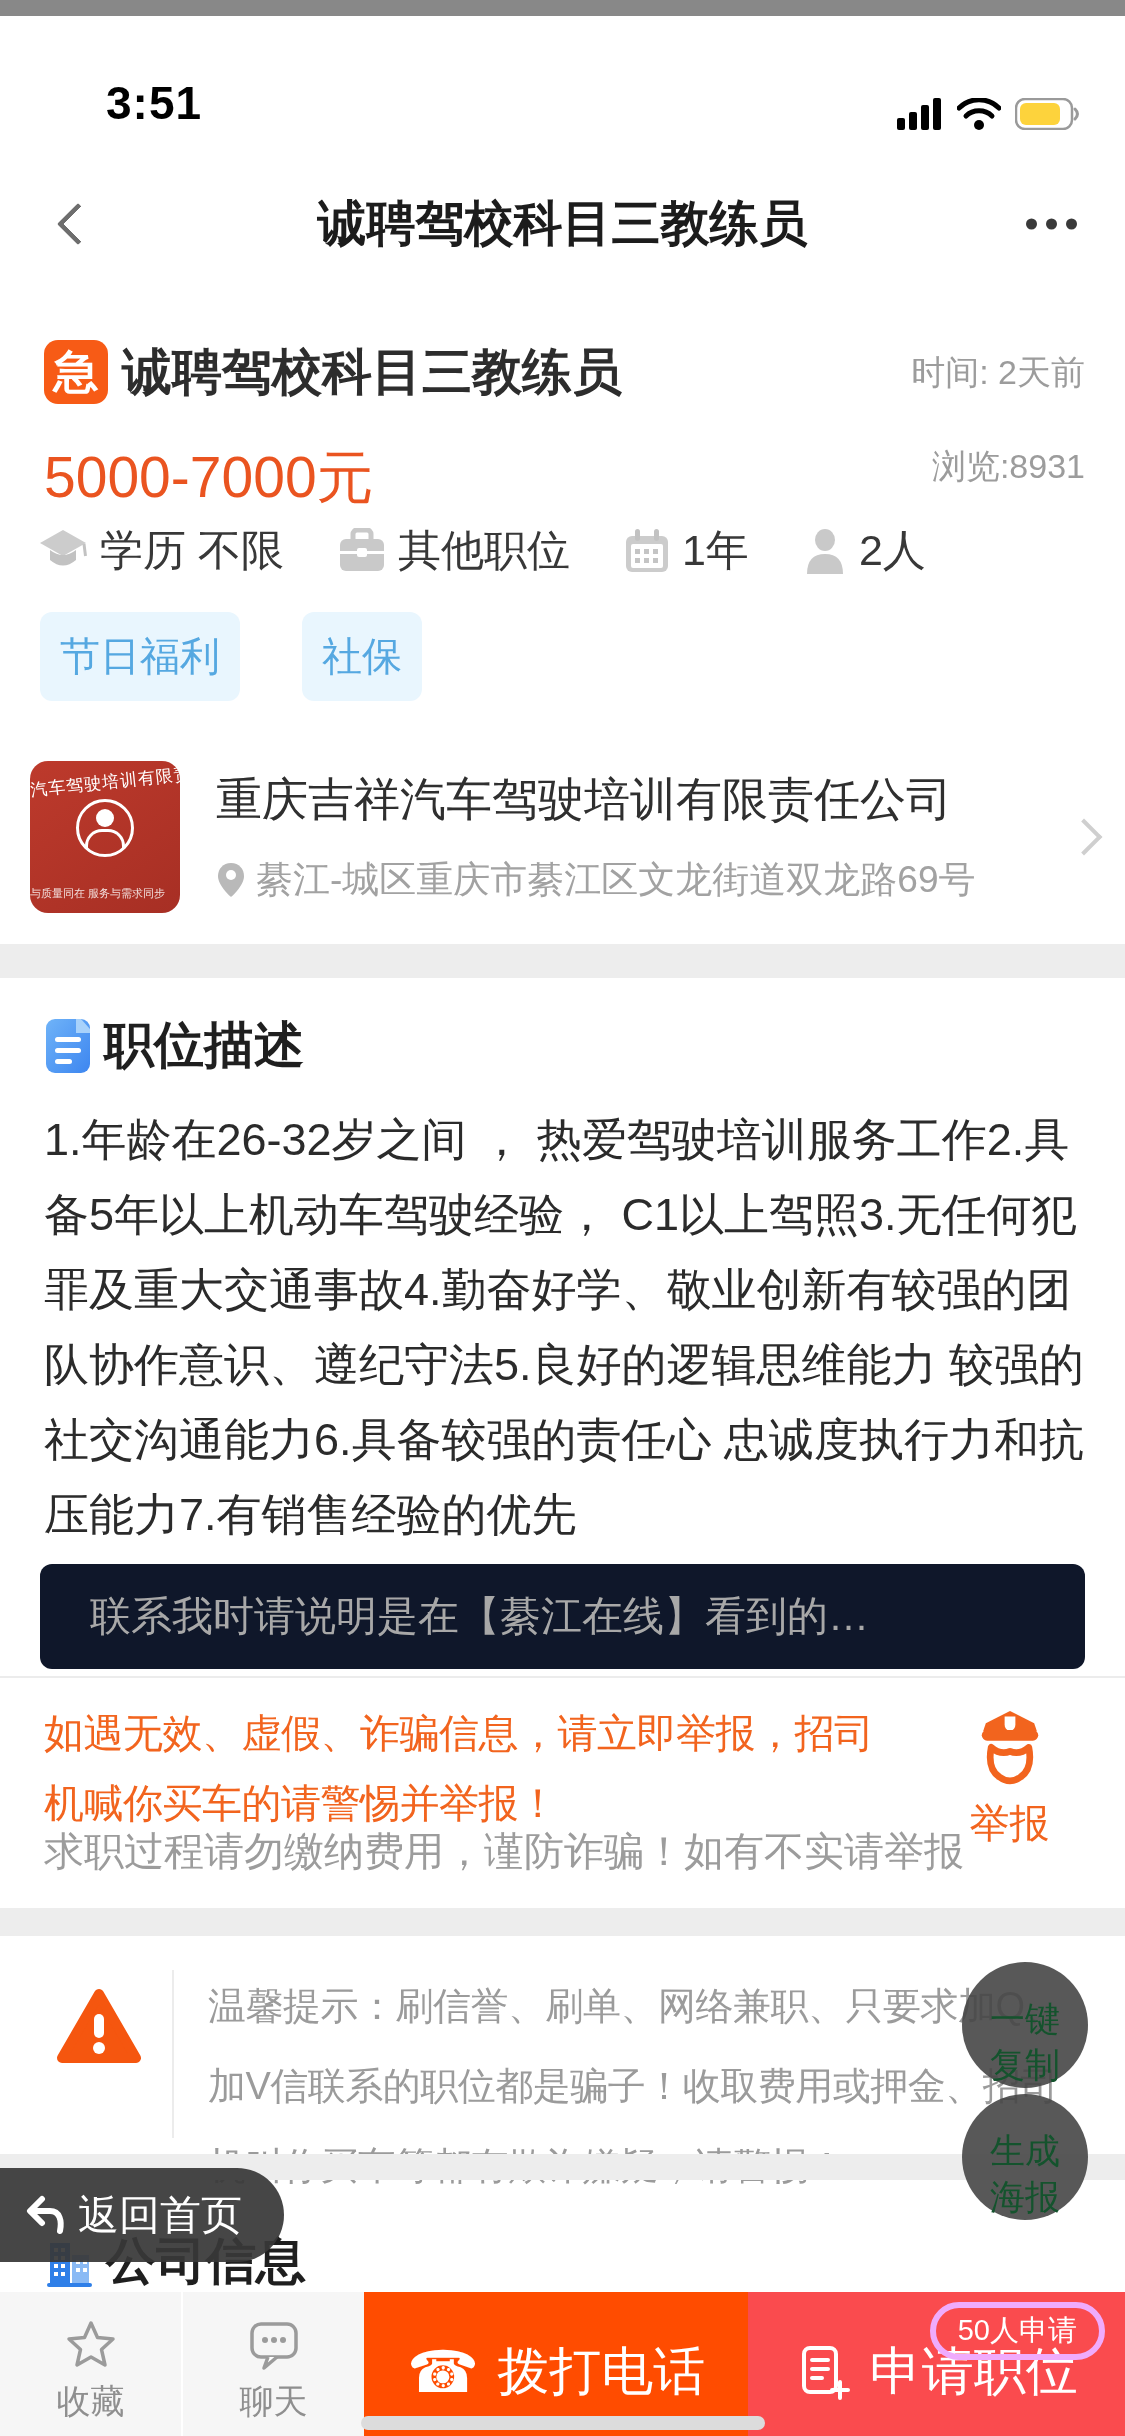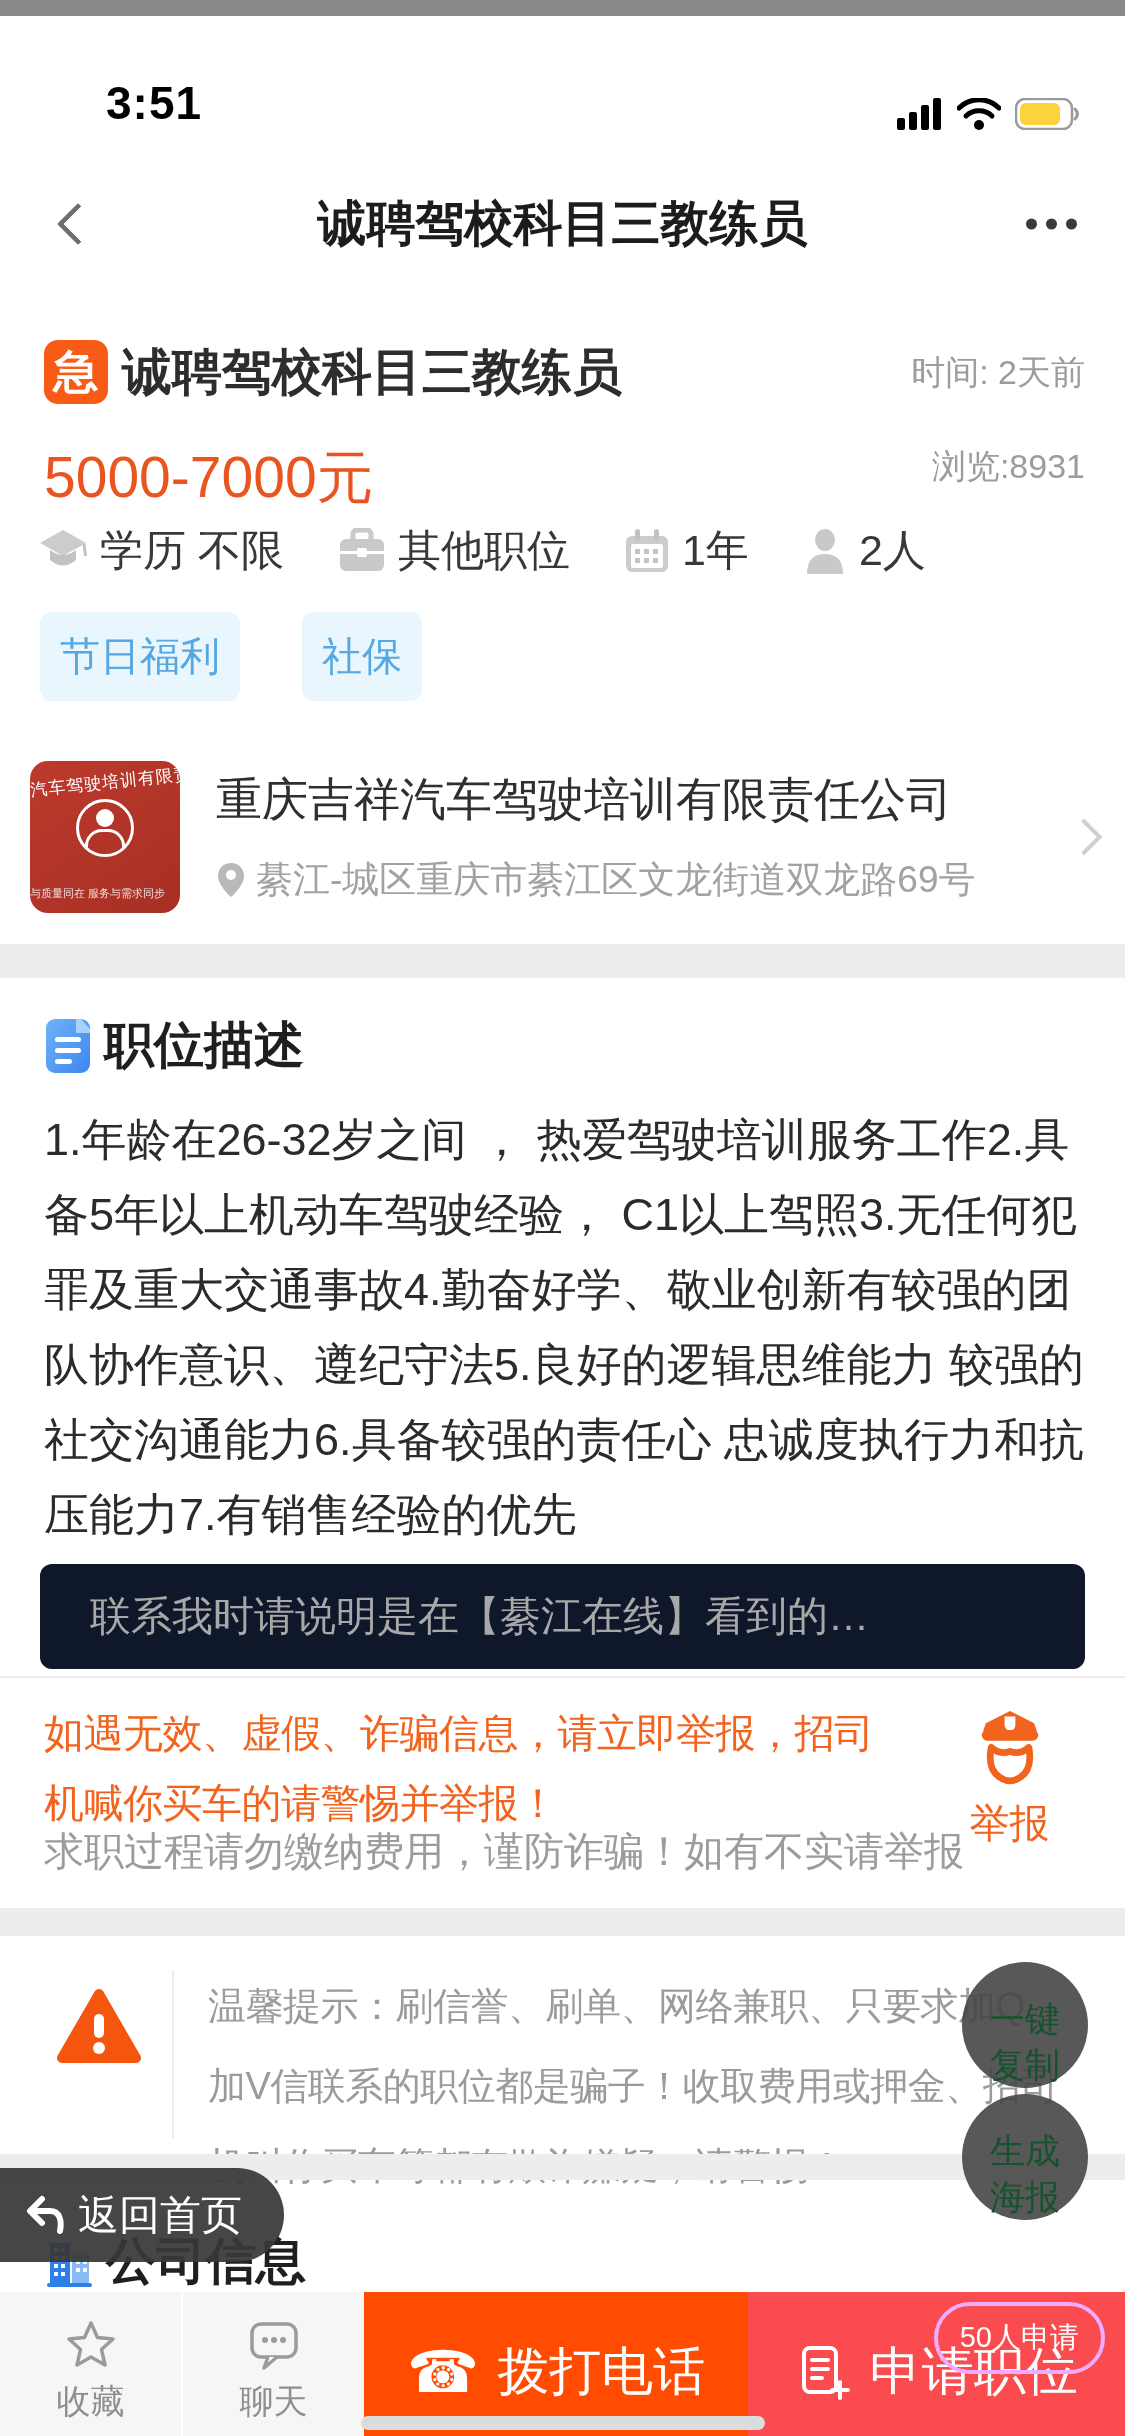--- a/index.html
+++ b/index.html
@@ -89,21 +89,21 @@
   
   .bottom-bar { position:absolute; top:2276px; left:0; width:100%; height:160px; display:flex; z-index:40; background:#fff; }
   .bar-cell { width:181px; background:#f6f6f6; display:flex; flex-direction:column; align-items:center; justify-content:center; gap:8px; }
   .bar-cell span { font-size:34px; color:#8f8f8f; }
   .bar-gap { width:2px; background:#fff; }
   .bar-call { flex:1.02; background:#ff4c00; display:flex; align-items:center; justify-content:center; gap:18px; color:#fff; }
   .bar-call .phone-glyph { font-size:58px; line-height:1; }
   .bar-call span { font-size:52px; font-weight:500; }
   .bar-apply { position:relative; flex:1; background:#fa4b4e; display:flex; align-items:center; justify-content:center; gap:18px; color:#fff; }
   .bar-apply span.lbl { font-size:52px; font-weight:500; }
-  .apply-badge { position:absolute; top:10px; right:20px; border:4px solid #f0abfc; border-radius:40px; padding:12px 22px; font-size:29px; color:#fff; }
+  .apply-badge { position:absolute; top:10px; right:20px; border:6px solid #f0abfc; border-radius:40px; padding:3px 22px; font-size:29px; color:#fff; }
   .home-indicator { position:absolute; top:2400px; left:50%; transform:translateX(-50%); width:404px; height:14px; border-radius:7px; background:#dcdcdc; z-index:60; }
 </style>
 </head>
 <body>
 
 <div class="screen">
 
   <header class="status-bar">
     <span class="status-time">3:51</span>
     <span class="status-icons">

